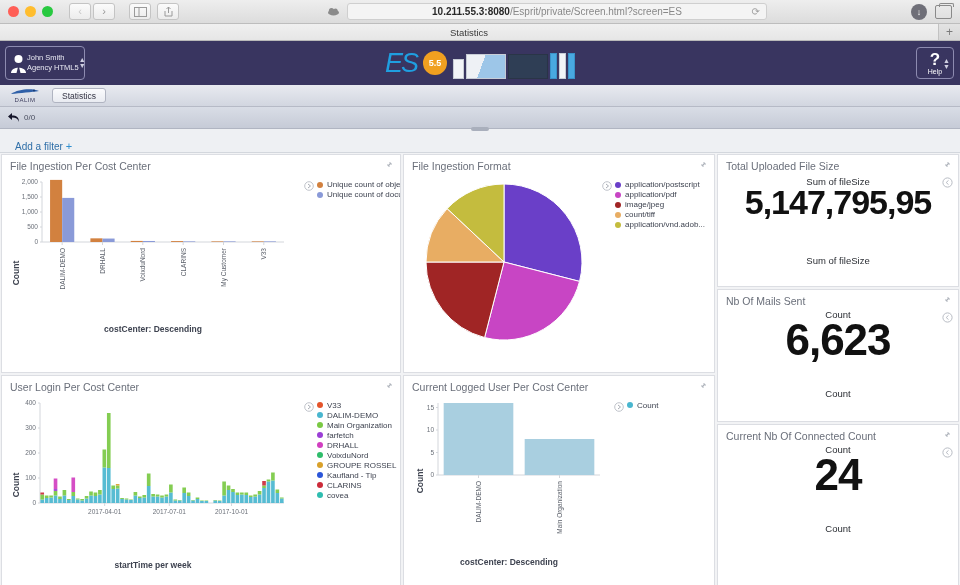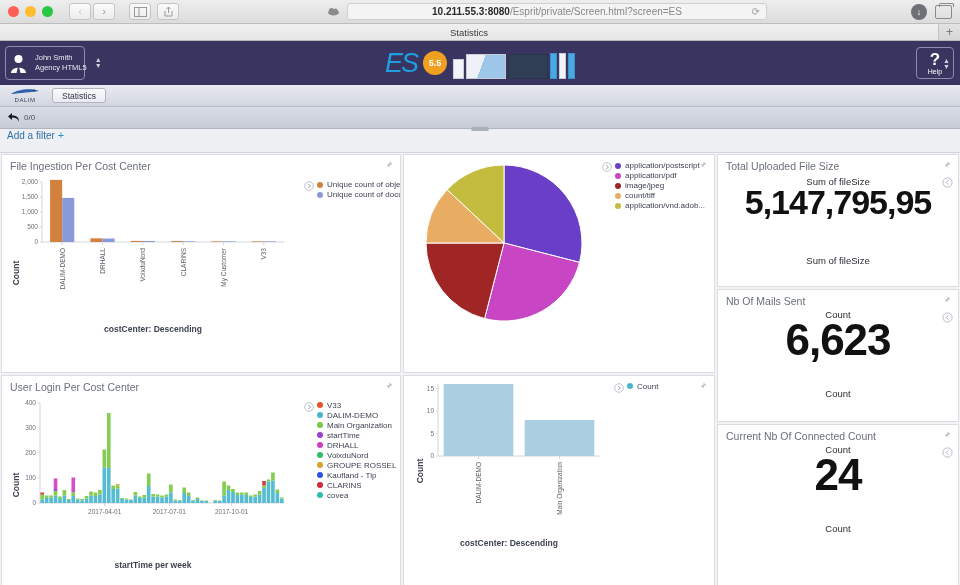--- a/index.html
+++ b/index.html
@@ -69,21 +69,21 @@
   }
 
   
   .app-header {
     height: 44px; background: #393560; position: relative;
     display: flex; align-items: center;
   }
   .user-chip {
     margin-left: 5px; width: 80px; height: 34px;
     border: 1px solid #8d8bb0; border-radius: 4px;
-    display: flex; align-items: center; padding: 0 4px; gap: 8px;
+    display: flex; align-items: center; padding: 0 4px; gap: 0;
     color: #e8e8f2;
   }
   .avatar-icon { width: 17px; height: 19px; flex: none; }
   .user-text { font-size: 7.5px; line-height: 1.35; white-space: nowrap; }
   .chip-caret { margin-left: auto; font-size: 7px; line-height: 0.9; color: #cfcfe0; }
   .brand {
     position: absolute; left: 50%; top: 50%; transform: translate(-50%,-50%);
     display: flex; align-items: center; gap: 6px;
   }
   .brand-es { font-size: 27px; font-weight: normal; font-style: italic; color: #1f9fe0; letter-spacing: -2px;}
@@ -134,21 +134,21 @@
   .back-arrow { font-size: 13px; color: #1c1c2c; line-height: 1; }
   .nav-count { font-size: 8px; color: #4a4f60; }
   .drag-handle {
     position: absolute; left: 50%; bottom: -3px; transform: translateX(-50%);
     width: 18px; height: 4px; border-radius: 2px; background: #a9afbc;
   }
 
   
   .filter-bar {
     height: 24px; background: #eef0f3; border-bottom: 1px solid #d3d7dd;
-    display: flex; align-items: flex-start; padding-left: 7px;
+    display: flex; align-items: flex-end; padding-left: 15px;
   }
   .filter-link { font-size: 10px; color: #2f6fa8; display: flex; align-items: center; gap: 3px; }
   .filter-plus { color: #2f8fd0; font-size: 11px; }
 
   
   .dash { display: flex; height: 441px; background: #f2f3f5; }
   .dash-col-left { width: 716px; display: flex; flex-direction: column; }
   .dash-col-right { width: 244px; display: flex; flex-direction: column; }
   .dash-row { display: flex; flex: 1; }
 
@@ -392,20 +392,21 @@
                     <span class="legend-dot" style="background: rgb(138, 154, 216);"></span>
                     <span>Unique count of docu...</span>
                   </span>
                 </span>
             </div>
           </div>
         </div>
       </div>
 
       <div class="panel" style="width:312px">
+        <div class="panel-title">File Ingestion Format</div>
         <div class="panel-icons">
           <span class="ico-expand">
             <svg width="11" height="11" viewBox="0 0 11 11">
                 <path d="M4 7 L7 4 M7 4 L5 4 M7 4 L7 6" stroke="#aeb3bb" fill="none" stroke-width="1"></path>
                 <path d="M4 7 L6 7 M4 7 L4 5" stroke="#aeb3bb" fill="none" stroke-width="1"></path>
               </svg>
           </span>
         </div>
         <div class="panel-body">
           <div class="chart-area">
@@ -620,21 +621,21 @@
                   <span class="legend-item">
                     <span class="legend-dot" style="background: rgb(73, 182, 207);"></span>
                     <span>DALIM-DEMO</span>
                   </span>
                   <span class="legend-item">
                     <span class="legend-dot" style="background: rgb(122, 201, 67);"></span>
                     <span>Main Organization</span>
                   </span>
                   <span class="legend-item">
                     <span class="legend-dot" style="background: rgb(155, 63, 214);"></span>
-                    <span>startTime</span>
+                    <span>farfetch</span>
                   </span>
                   <span class="legend-item">
                     <span class="legend-dot" style="background: rgb(209, 63, 192);"></span>
                     <span>DRHALL</span>
                   </span>
                   <span class="legend-item">
                     <span class="legend-dot" style="background: rgb(47, 189, 107);"></span>
                     <span>VoixduNord</span>
                   </span>
                   <span class="legend-item">
@@ -653,20 +654,21 @@
                     <span class="legend-dot" style="background: rgb(47, 189, 176);"></span>
                     <span>covea</span>
                   </span>
                 </span>
             </div>
           </div>
         </div>
       </div>
 
       <div class="panel" style="width:312px">
+        <div class="panel-title">Current Logged User Per Cost Center</div>
         <div class="panel-icons">
           <span class="ico-expand">
             <svg width="11" height="11" viewBox="0 0 11 11">
                 <path d="M4 7 L7 4 M7 4 L5 4 M7 4 L7 6" stroke="#aeb3bb" fill="none" stroke-width="1"></path>
                 <path d="M4 7 L6 7 M4 7 L4 5" stroke="#aeb3bb" fill="none" stroke-width="1"></path>
               </svg>
           </span>
         </div>
         <div class="panel-body">
           <div class="chart-area">

